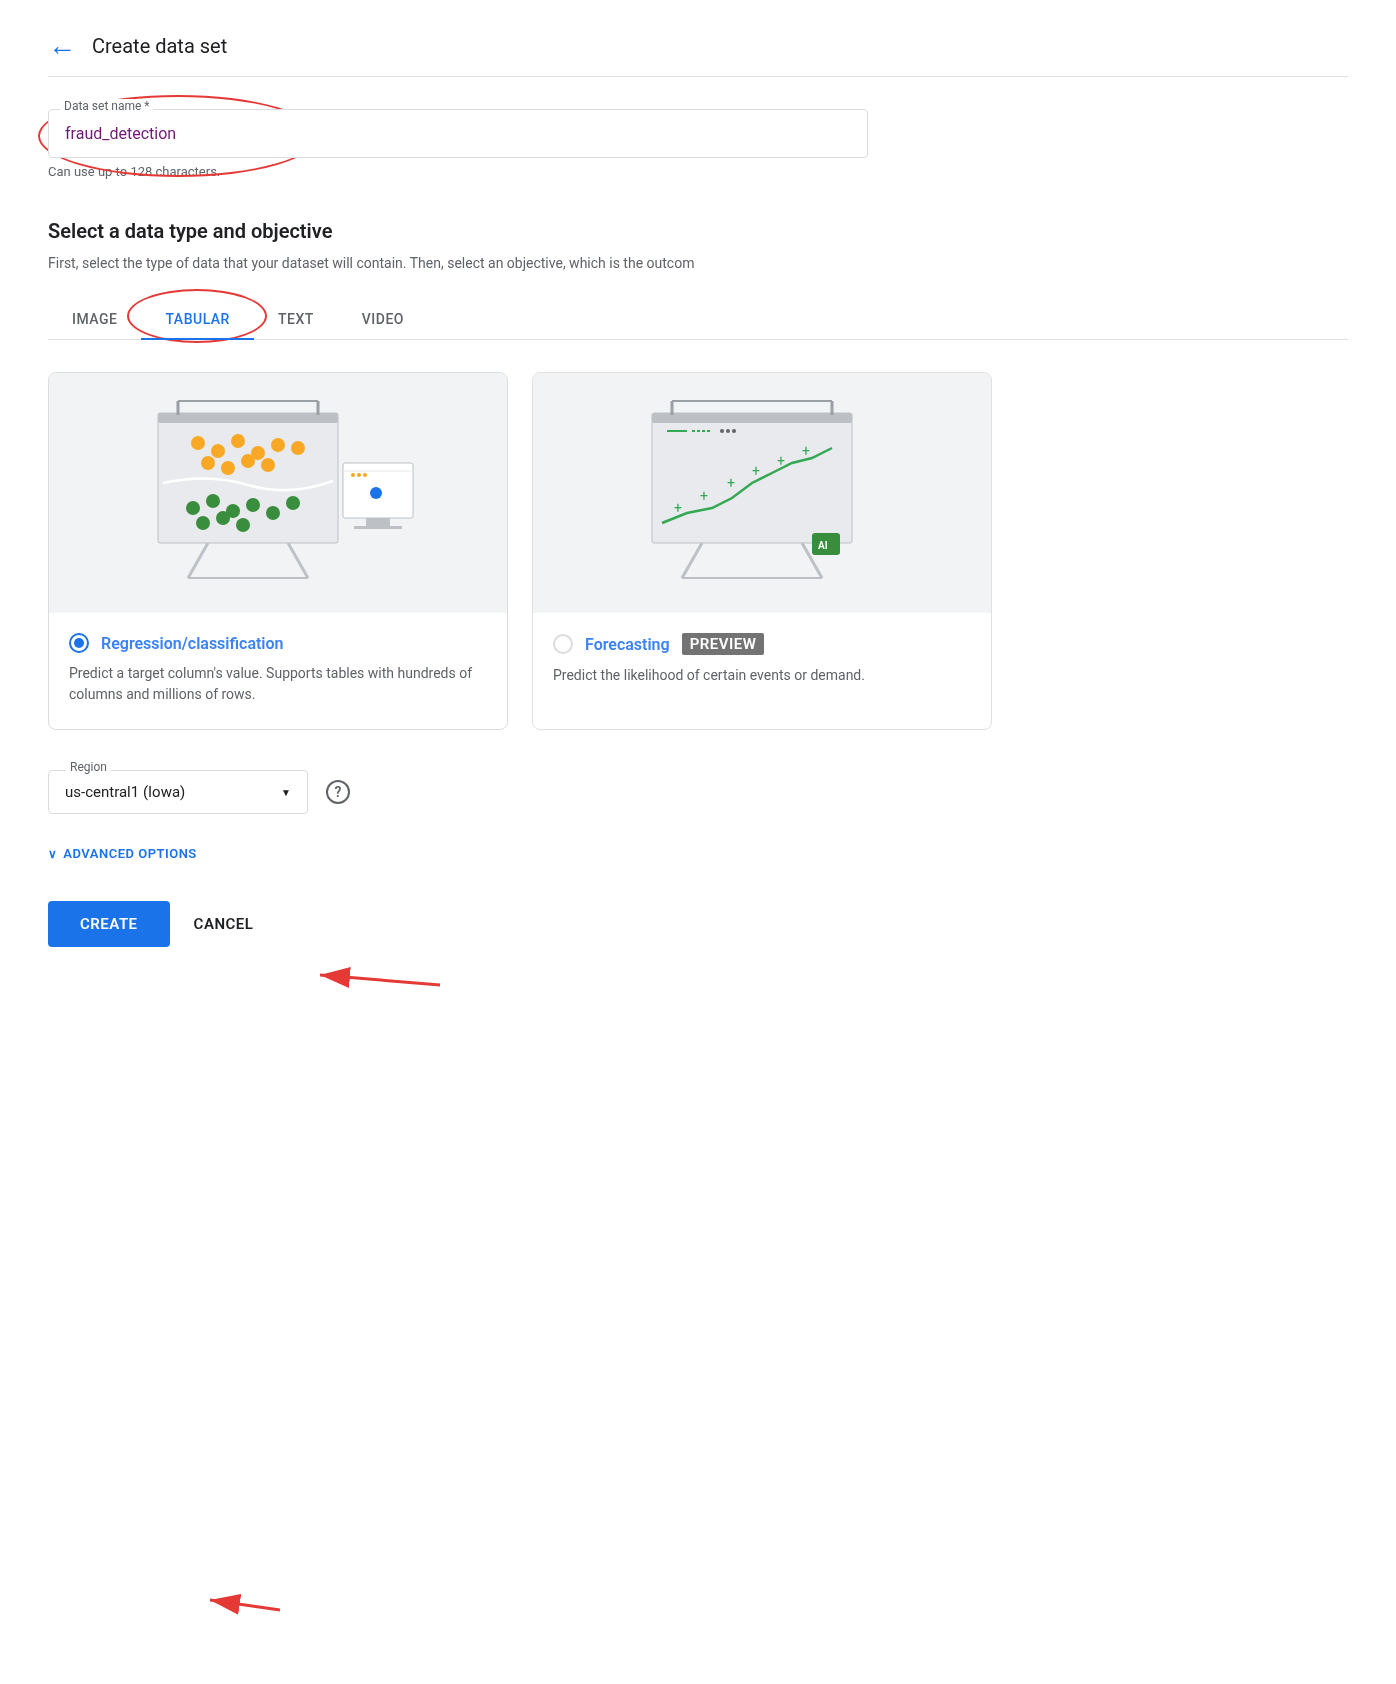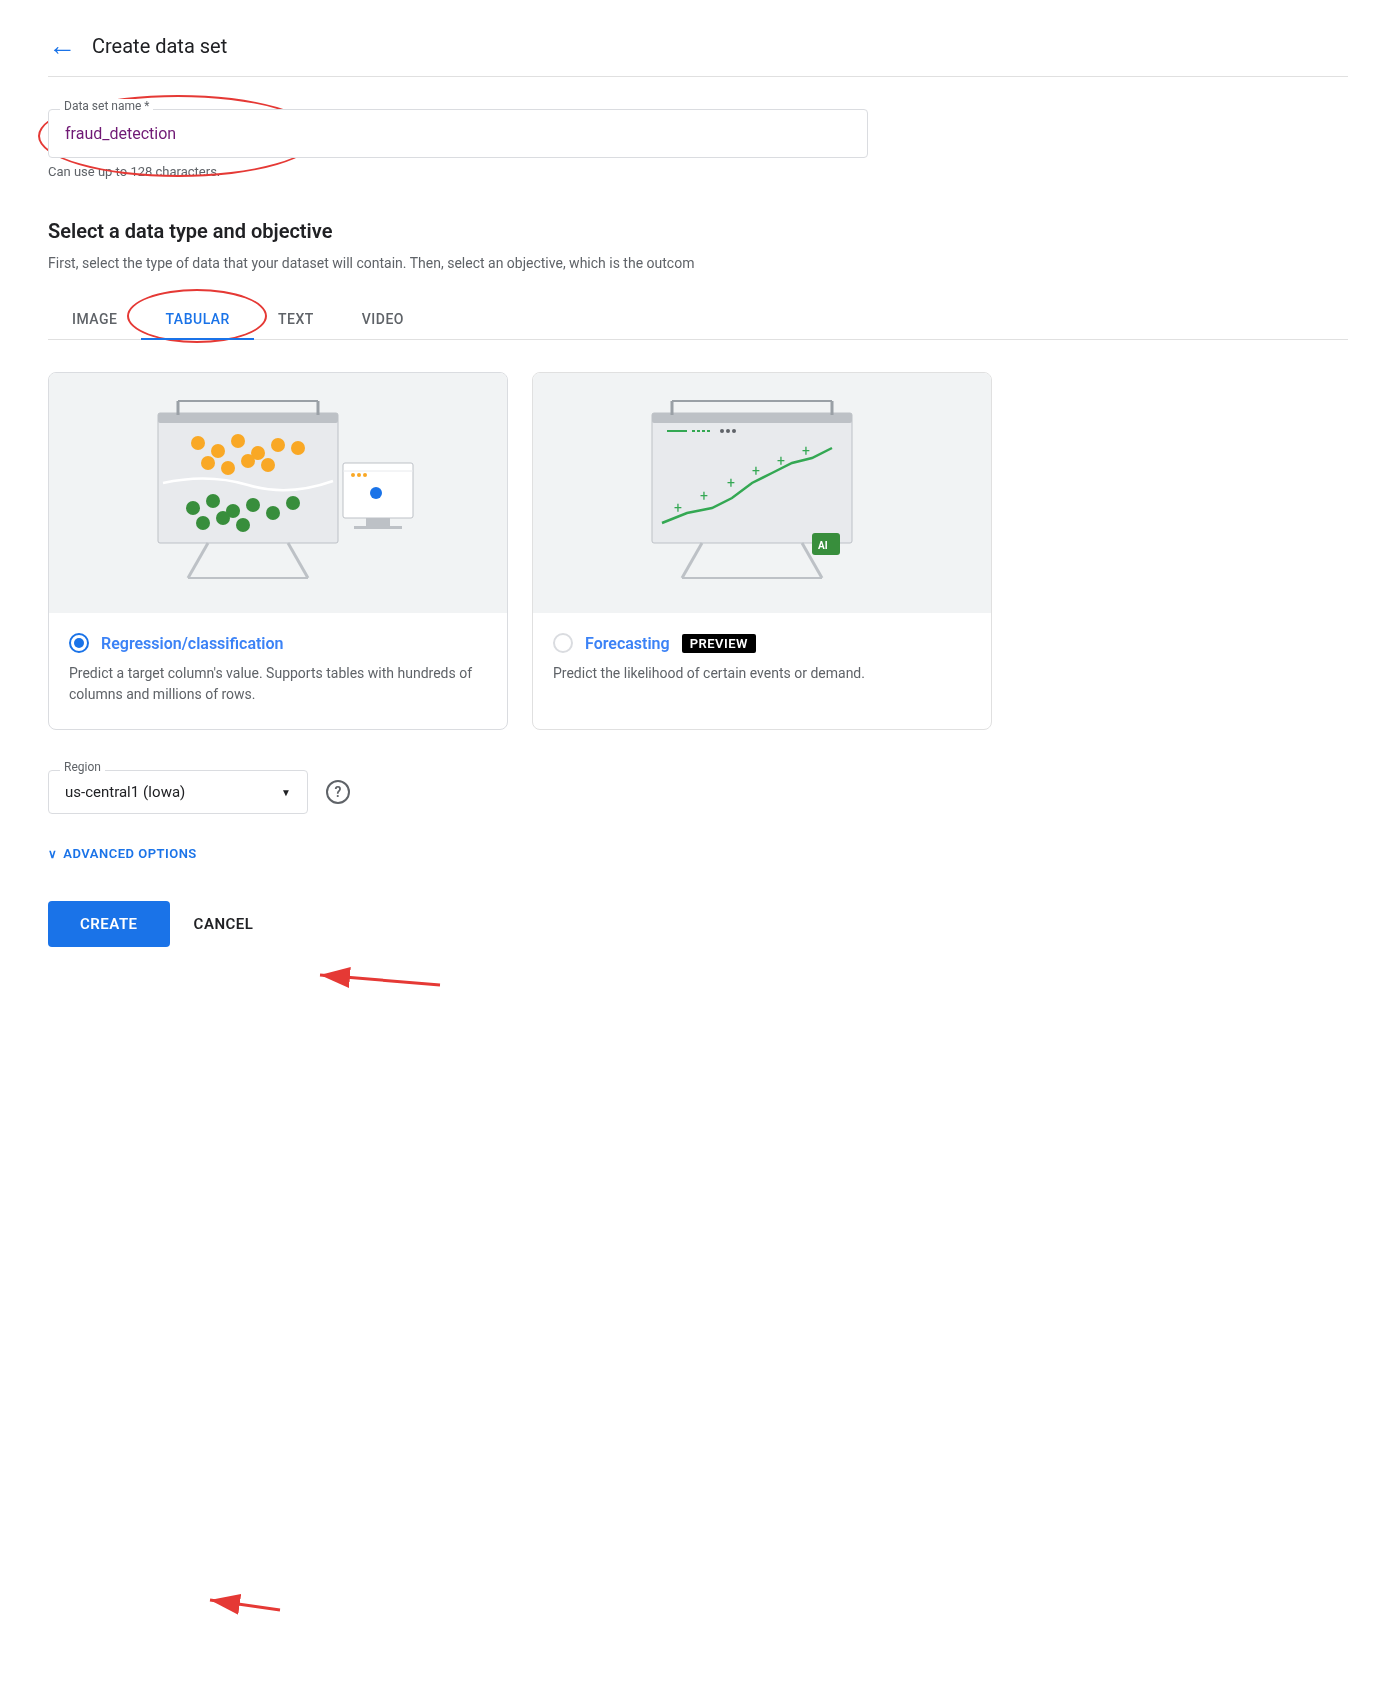--- a/index.html
+++ b/index.html
@@ -204,23 +204,23 @@
       background: #1a73e8;
     }
 
     .card-label {
       font-size: 16px;
       font-weight: 600;
       color: #3b82f6;
     }
 
     .preview-badge {
-      background: #000000;
+      background: #737373;
       color: #fff;
-      font-size: 13px;
+      font-size: 15px;
       font-weight: 600;
       padding: 2px 8px;
       border-radius: 2px;
       letter-spacing: 0.5px;
     }
 
     .card-desc {
       font-size: 14px;
       color: #5f6368;
       line-height: 1.5;
@@ -232,21 +232,21 @@
     }
 
     .region-dropdown-wrapper {
       position: relative;
       display: inline-block;
     }
 
     .region-label {
       position: absolute;
       top: -10px;
-      left: 12px;
+      left: 18px;
       background: #fff;
       padding: 0 4px;
       font-size: 12px;
       color: #5f6368;
     }
 
     .region-select {
       display: flex;
       align-items: center;
       padding: 12px 16px;

